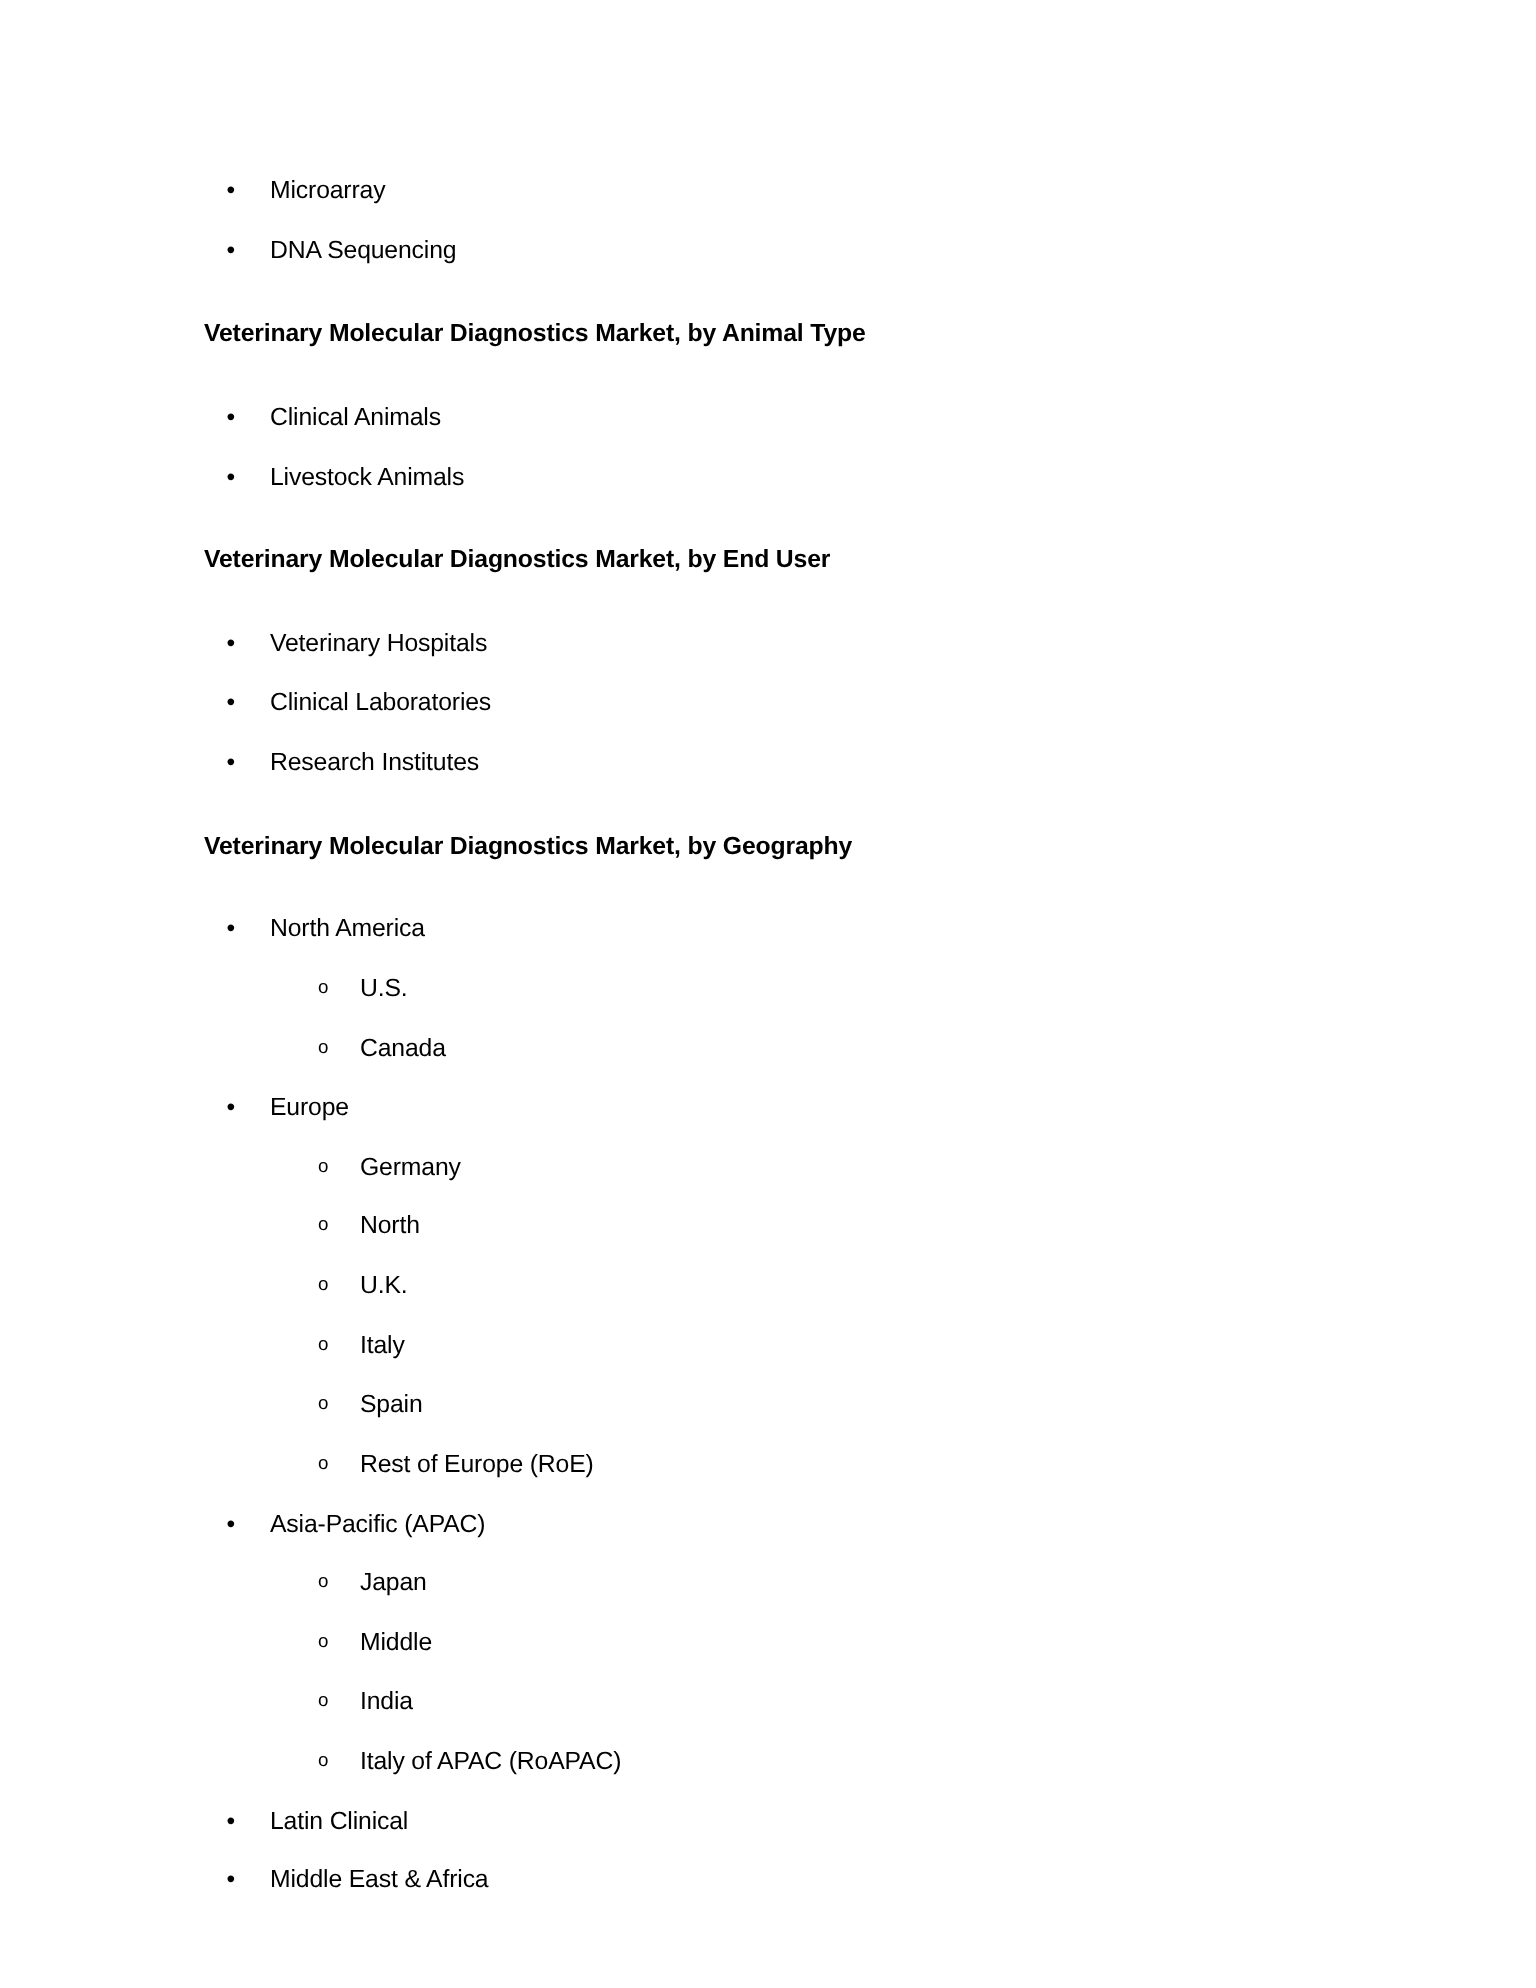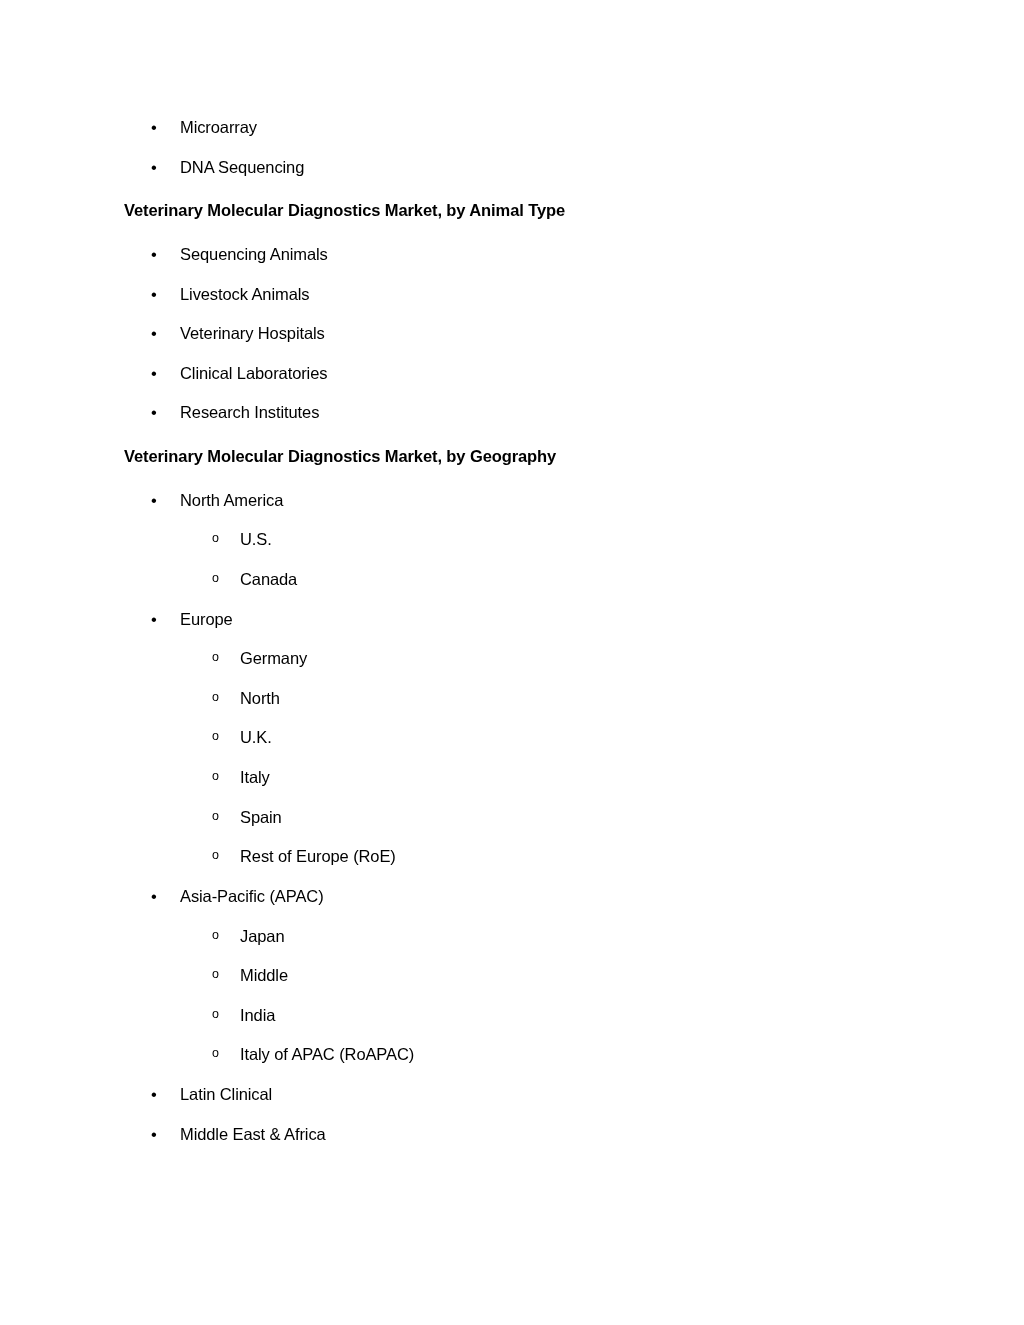--- a/index.html
+++ b/index.html
@@ -25,21 +25,21 @@
     padding: 108px 120px 40px 120px;
   }
   .doc-body {
     width: 784px;
   }
   
   .heading {
     font-size: 16.5px;
     font-weight: bold;
     line-height: 1.25;
-    margin: 4px;
+    margin: 16px;
     padding: 9px 0 10px 0;
     letter-spacing: -0.1px;
   }
   
   ul.level1 {
     list-style: none;
     margin: 0;
     padding: 0;
   }
   ul.level1 > li {
@@ -100,30 +100,31 @@
           <span>DNA Sequencing</span>
         </li>
       </ul>
     </div>
 
     <div class="group">
       <p class="heading">Veterinary Molecular Diagnostics Market, by Animal Type</p>
       <ul class="level1">
         <li>
           <span class="bullet">•</span>
-          <span>Sequencing Animals</span>
+          <span>Clinical Animals</span>
         </li>
         <li>
           <span class="bullet">•</span>
           <span>Livestock Animals</span>
         </li>
       </ul>
     </div>
 
     <div class="group">
+      <p class="heading">Veterinary Molecular Diagnostics Market, by End User</p>
       <ul class="level1">
         <li>
           <span class="bullet">•</span>
           <span>Veterinary Hospitals</span>
         </li>
         <li>
           <span class="bullet">•</span>
           <span>Clinical Laboratories</span>
         </li>
         <li>

